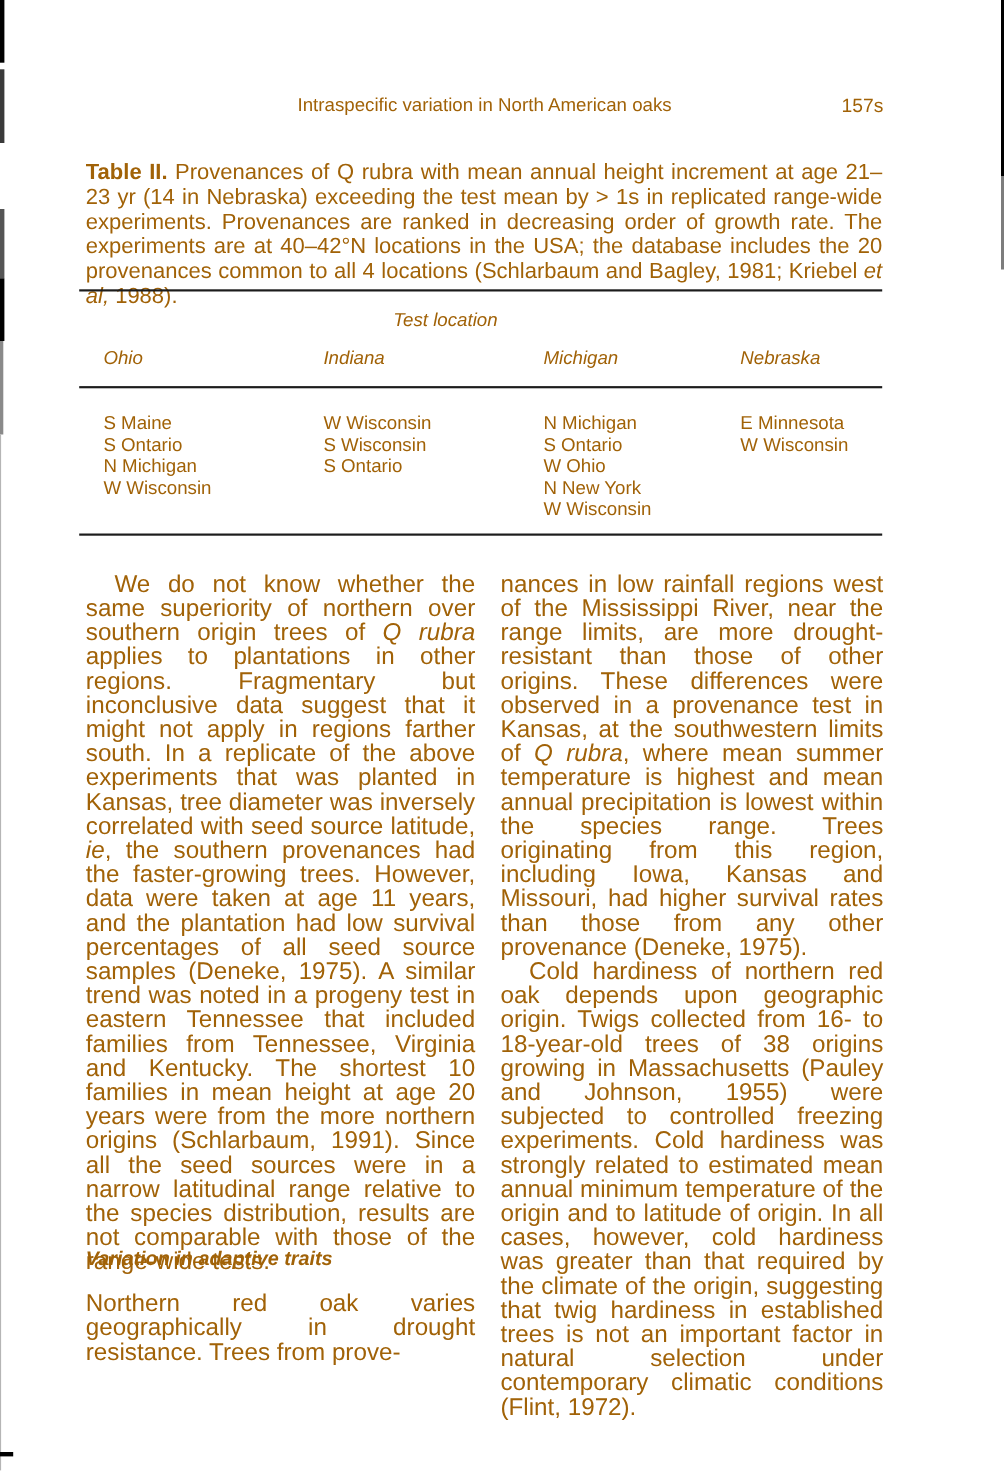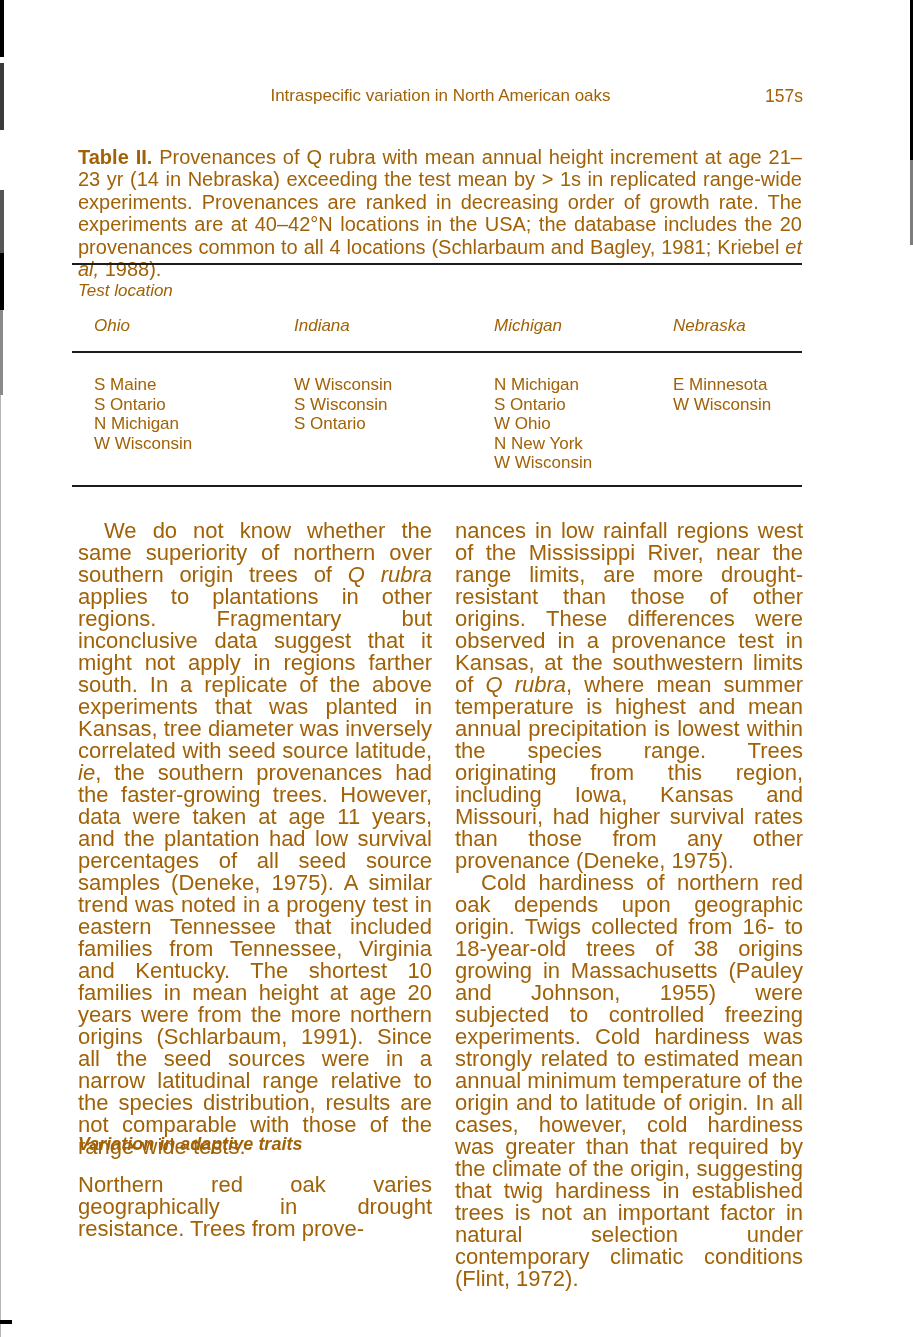--- a/index.html
+++ b/index.html
@@ -41,21 +41,21 @@
   .tbl .rule {
     position: absolute; left: -6px; width: 730px; height: 2px;
     background: #1c1c1c;
   }
   .rule-top { top: 0; }
   .rule-mid { top: 88px; }
   .rule-bot { top: 222px; }
   .tbl .group-head {
     position: absolute; top: 18px; left: 0; width: 100%;
     padding-right: 70px; box-sizing: border-box;
-    text-align: left; font-style: italic;
+    text-align: center; font-style: italic;
   }
   .tbl .col-heads, .tbl .col-cells {
     position: absolute; left: 16px; width: 100%;
     display: grid;
     grid-template-columns: 200px 200px 179px 145px;
   }
   .tbl .col-heads { top: 53px; font-style: italic; }
   .tbl .col-cells { top: 112px; }
   .t-cell { line-height: 19.5px; white-space: nowrap; }
   

